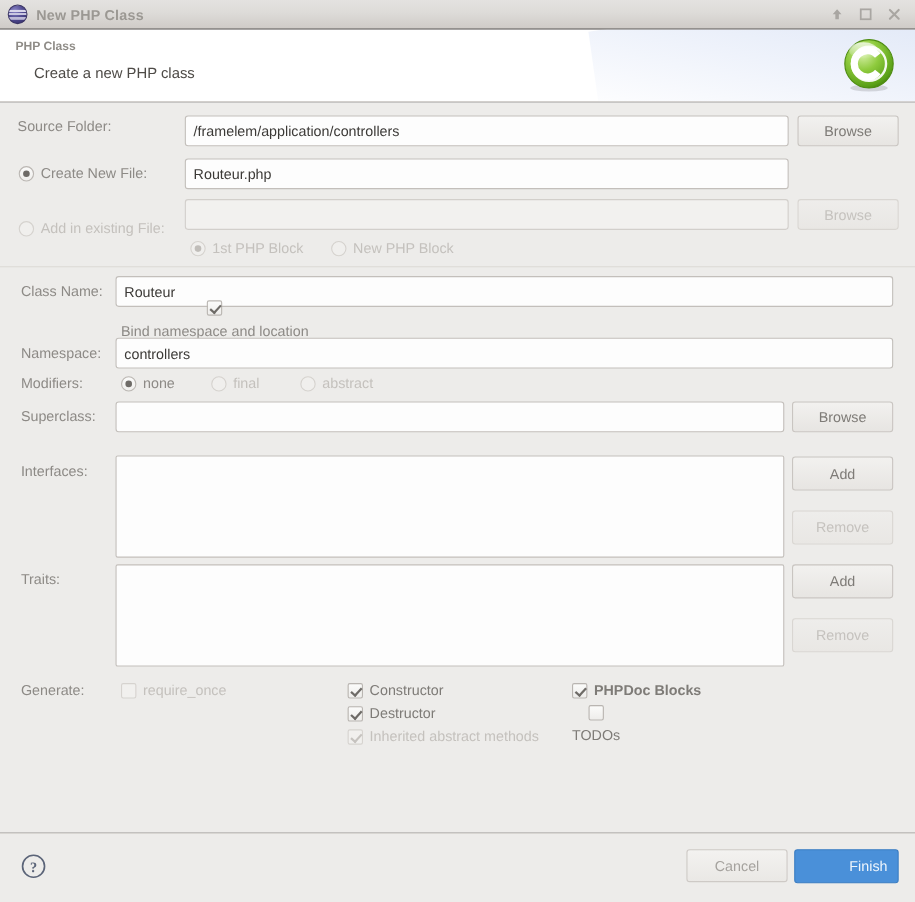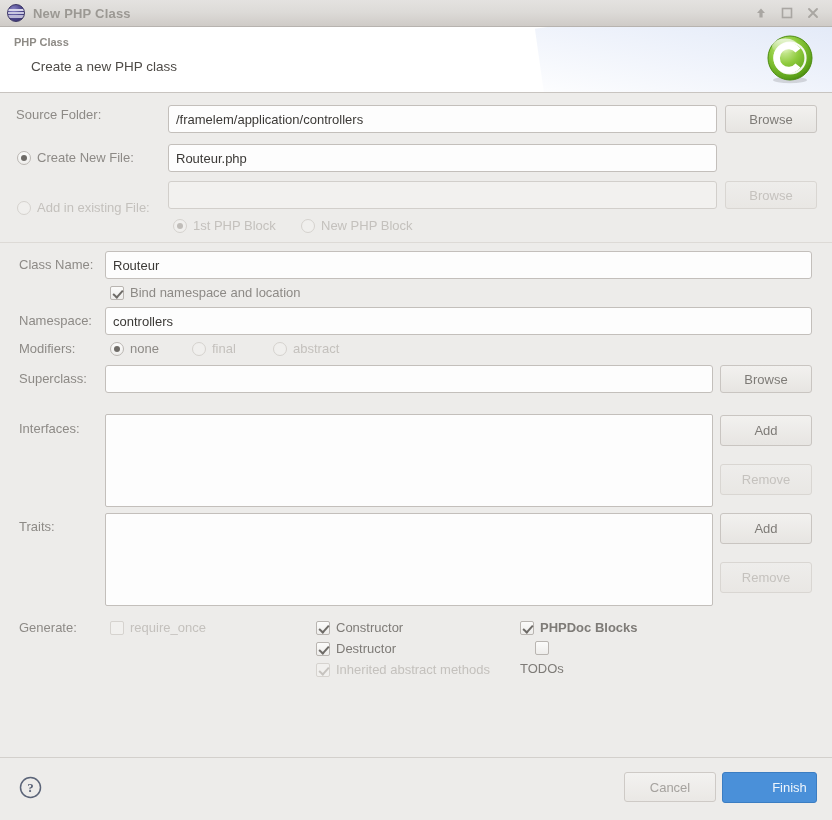--- a/index.html
+++ b/index.html
@@ -328,21 +328,21 @@
 
     <div style="position:absolute; left:0; top:149px; width:832px; height:1px; background:#dddad6;"></div>
 
     <div class="row" style="left:19px; top:164px;">
       <span class="lbl">Class Name:</span>
     </div>
     <div class="tfield tall" style="position:absolute; left:105px; top:158px; width:707px;">
       <span>Routeur</span>
     </div>
 
-    <div class="opt" style="position:absolute; left:110px; top:192px;">
+    <div class="opt" style="position:absolute; left:110px; top:180px;flex-direction:column;">
       <span class="cbox checked"></span>
       <span class="t">Bind namespace and location</span>
     </div>
 
     <div class="row" style="left:19px; top:220px;">
       <span class="lbl">Namespace:</span>
     </div>
     <div class="tfield tall" style="position:absolute; left:105px; top:214px; width:707px;">
       <span>controllers</span>
     </div>

